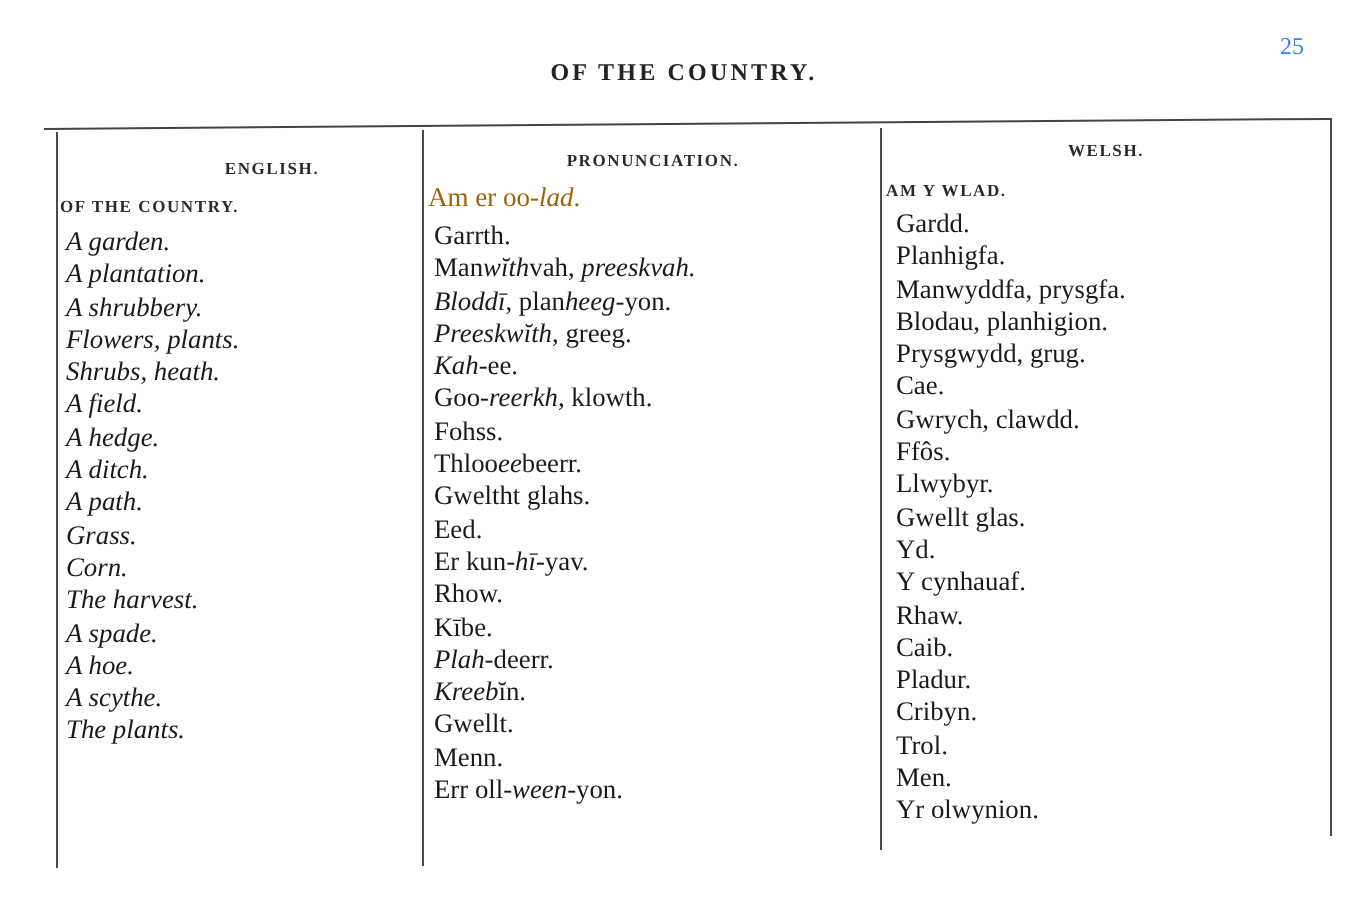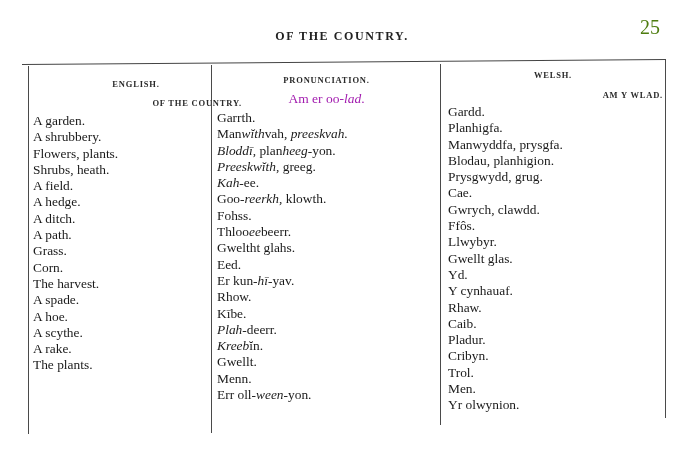--- a/index.html
+++ b/index.html
@@ -23,22 +23,22 @@
       text-align: center;
       font-size: 12px;
       font-weight: bold;
       letter-spacing: 1.6px;
       color: #222;
     }
     .page-number {
       position: absolute;
       top: 16px;
       left: 640px;
-      font-size: 20px;
-      color: #4d7c0f;
+      font-size: 12px;
+      color: #3b82f6;
     }
     .table-frame {
       position: absolute;
       left: 22px;
       top: 60px;
       width: 644px;
       height: 375px;
     }
     .rule-top {
       position: absolute;
@@ -60,30 +60,30 @@
       top: 0;
     }
     .col-head {
       text-align: center;
       font-size: 8.5px;
       font-weight: bold;
       letter-spacing: 0.8px;
       color: #2a2a2a;
     }
     .col-sub {
-      text-align: right;
+      text-align: left;
       font-size: 8.5px;
       font-weight: bold;
       letter-spacing: 0.8px;
       color: #2a2a2a;
     }
     .col-sub-large {
-      text-align: center;
+      text-align: left;
       font-size: 13.5px;
-      color: #a21caf;
+      color: #a16207;
     }
     .rows {
       list-style: none;
       margin: 0;
       padding: 0;
     }
     .rows li {
       font-size: 13.4px;
       line-height: 16.3px;
       height: 16.3px;
@@ -102,36 +102,36 @@
   <div class="rule-top"></div>
 
   <div class="vline" style="left:6px; top:6px; height:368px;"></div>
   <div class="vline" style="left:189px; top:5px; height:368px;"></div>
   <div class="vline" style="left:418px; top:4px; height:361px;"></div>
   <div class="vline" style="left:643px; top:0px; height:358px;"></div>
 
   <div class="col" style="left:8px; width:212px;">
     <div class="col-head" style="margin-top:19px;">ENGLISH.</div>
     <div class="col-sub" style="margin-top:9px;">OF THE COUNTRY.</div>
-    <ul class="rows" style="margin-top:5px; padding-left:3px;" id="list-english">
+    <ul class="rows" style="margin-top:5px; padding-left:3px;font-style:italic;" id="list-english">
         <li>A garden.</li>
+        <li>A plantation.</li>
         <li>A shrubbery.</li>
         <li>Flowers, plants.</li>
         <li>Shrubs, heath.</li>
         <li>A field.</li>
         <li>A hedge.</li>
         <li>A ditch.</li>
         <li>A path.</li>
         <li>Grass.</li>
         <li>Corn.</li>
         <li>The harvest.</li>
         <li>A spade.</li>
         <li>A hoe.</li>
         <li>A scythe.</li>
-        <li>A rake.</li>
         <li>The plants.</li>
       </ul>
   </div>
 
   <div class="col" style="left:192px; width:225px;">
     <div class="col-head" style="margin-top:15px;text-align:center;">PRONUNCIATION.</div>
     <div class="col-sub-large" style="margin-top:6px;">Am er oo-<span class="it">lad</span>.</div>
     <ul class="rows" style="margin-top:3px; padding-left:3px;" id="list-pron">
         <li><span>Garrth.</span></li>
         <li><span>Man</span><span class="it">wĭth</span><span>vah, </span><span class="it">preeskvah.</span></li>

